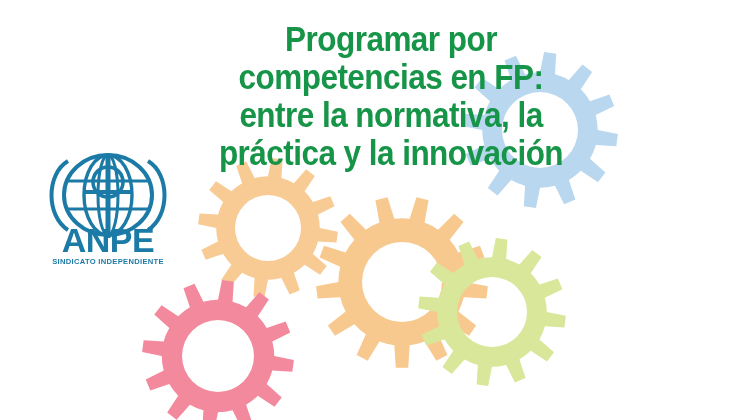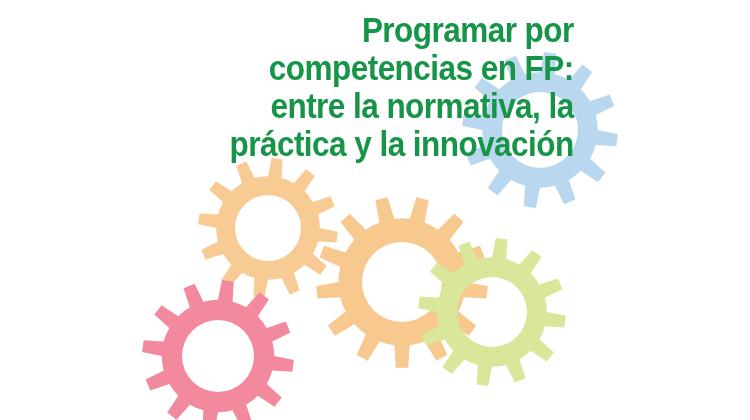--- a/index.html
+++ b/index.html
@@ -45,22 +45,21 @@
     font-weight:bold;
     font-size:47px;
     line-height:61px;
     letter-spacing:-0.5px;
     color:#13587f;
     white-space:nowrap;
     transform:scaleX(0.92);
     transform-origin:center center;
   }
   #subtitle{
-    margin-top:7px;
-    text-align:right;
+    margin-top:16px;
   }
   .sub-line{
     font-family:"Liberation Sans Narrow","Liberation Sans",sans-serif;
     font-weight:bold;
     font-size:35px;
     line-height:38px;
     letter-spacing:-0.6px;
     color:#169447;
     white-space:nowrap;
     transform:scaleX(0.90);
@@ -75,20 +74,45 @@
   <svg id="gear-layer" viewBox="0 0 750 420" xmlns="http://www.w3.org/2000/svg" aria-hidden="true">
     <g id="gears">
         <path d="M597.72,130.00L617.89,134.08L616.30,146.22L595.75,144.94A57.72,57.72 0 0 1 589.99,158.86L589.99,158.86L605.42,172.48L597.97,182.19L580.81,170.81A57.72,57.72 0 0 1 568.86,179.99L568.86,179.99L575.41,199.50L564.10,204.18L554.94,185.75A57.72,57.72 0 0 1 540.00,187.72L540.00,187.72L535.92,207.89L523.78,206.30L525.06,185.75A57.72,57.72 0 0 1 511.14,179.99L511.14,179.99L497.52,195.42L487.81,187.97L499.19,170.81A57.72,57.72 0 0 1 490.01,158.86L490.01,158.86L470.50,165.41L465.82,154.10L484.25,144.94A57.72,57.72 0 0 1 482.28,130.00L482.28,130.00L462.11,125.92L463.70,113.78L484.25,115.06A57.72,57.72 0 0 1 490.01,101.14L490.01,101.14L474.58,87.52L482.03,77.81L499.19,89.19A57.72,57.72 0 0 1 511.14,80.01L511.14,80.01L504.59,60.50L515.90,55.82L525.06,74.25A57.72,57.72 0 0 1 540.00,72.28L540.00,72.28L544.08,52.11L556.22,53.70L554.94,74.25A57.72,57.72 0 0 1 568.86,80.01L568.86,80.01L582.48,64.58L592.19,72.03L580.81,89.19A57.72,57.72 0 0 1 589.99,101.14L589.99,101.14L609.50,94.59L614.18,105.90L595.75,115.06A57.72,57.72 0 0 1 597.72,130.00ZM578.00,130.00A38,38 0 1 0 502.00,130.00A38,38 0 1 0 578.00,130.00Z" fill="#b9d7ee" fill-rule="evenodd"></path>
         <path d="M319.80,228.00L337.90,231.66L336.47,242.55L318.03,241.41A51.80,51.80 0 0 1 312.86,253.90L312.86,253.90L326.71,266.12L320.02,274.84L304.63,264.63A51.80,51.80 0 0 1 293.90,272.86L293.90,272.86L299.78,290.37L289.63,294.57L281.41,278.03A51.80,51.80 0 0 1 268.00,279.80L268.00,279.80L264.34,297.90L253.45,296.47L254.59,278.03A51.80,51.80 0 0 1 242.10,272.86L242.10,272.86L229.88,286.71L221.16,280.02L231.37,264.63A51.80,51.80 0 0 1 223.14,253.90L223.14,253.90L205.63,259.78L201.43,249.63L217.97,241.41A51.80,51.80 0 0 1 216.20,228.00L216.20,228.00L198.10,224.34L199.53,213.45L217.97,214.59A51.80,51.80 0 0 1 223.14,202.10L223.14,202.10L209.29,189.88L215.98,181.16L231.37,191.37A51.80,51.80 0 0 1 242.10,183.14L242.10,183.14L236.22,165.63L246.37,161.43L254.59,177.97A51.80,51.80 0 0 1 268.00,176.20L268.00,176.20L271.66,158.10L282.55,159.53L281.41,177.97A51.80,51.80 0 0 1 293.90,183.14L293.90,183.14L306.12,169.29L314.84,175.98L304.63,191.37A51.80,51.80 0 0 1 312.86,202.10L312.86,202.10L330.37,196.22L334.57,206.37L318.03,214.59A51.80,51.80 0 0 1 319.80,228.00ZM301.00,228.00A33,33 0 1 0 235.00,228.00A33,33 0 1 0 301.00,228.00Z" fill="#f8cb95" fill-rule="evenodd"></path>
         <path d="M465.64,282.00L487.90,286.15L486.40,298.52L463.79,297.23A63.64,63.64 0 0 1 458.35,311.57L458.35,311.57L476.13,325.60L469.05,335.85L449.64,324.20A63.64,63.64 0 0 1 438.15,334.37L438.15,334.37L447.38,355.05L436.35,360.84L424.57,341.50A63.64,63.64 0 0 1 409.67,345.18L409.67,345.18L408.23,367.77L395.77,367.77L394.33,345.18A63.64,63.64 0 0 1 379.43,341.50L379.43,341.50L367.65,360.84L356.62,355.05L365.85,334.37A63.64,63.64 0 0 1 354.36,324.20L354.36,324.20L334.95,335.85L327.87,325.60L345.65,311.57A63.64,63.64 0 0 1 340.21,297.23L340.21,297.23L317.60,298.52L316.10,286.15L338.36,282.00A63.64,63.64 0 0 1 340.21,266.77L340.21,266.77L319.59,257.41L324.01,245.76L345.65,252.43A63.64,63.64 0 0 1 354.36,239.80L354.36,239.80L340.46,221.93L349.78,213.67L365.85,229.63A63.64,63.64 0 0 1 379.43,222.50L379.43,222.50L375.42,200.21L387.52,197.23L394.33,218.82A63.64,63.64 0 0 1 409.67,218.82L409.67,218.82L416.48,197.23L428.58,200.21L424.57,222.50A63.64,63.64 0 0 1 438.15,229.63L438.15,229.63L454.22,213.67L463.54,221.93L449.64,239.80A63.64,63.64 0 0 1 458.35,252.43L458.35,252.43L479.99,245.76L484.41,257.41L463.79,266.77A63.64,63.64 0 0 1 465.64,282.00ZM442.00,282.00A40,40 0 1 0 362.00,282.00A40,40 0 1 0 442.00,282.00Z" fill="#f8c98f" fill-rule="evenodd"></path>
         <path d="M546.76,312.00L565.90,315.87L564.38,327.39L544.89,326.17A54.76,54.76 0 0 1 539.42,339.38L539.42,339.38L554.06,352.30L546.99,361.52L530.72,350.72A54.76,54.76 0 0 1 519.38,359.42L519.38,359.42L525.60,377.93L514.87,382.38L506.17,364.89A54.76,54.76 0 0 1 492.00,366.76L492.00,366.76L488.13,385.90L476.61,384.38L477.83,364.89A54.76,54.76 0 0 1 464.62,359.42L464.62,359.42L451.70,374.06L442.48,366.99L453.28,350.72A54.76,54.76 0 0 1 444.58,339.38L444.58,339.38L426.07,345.60L421.62,334.87L439.11,326.17A54.76,54.76 0 0 1 437.24,312.00L437.24,312.00L418.10,308.13L419.62,296.61L439.11,297.83A54.76,54.76 0 0 1 444.58,284.62L444.58,284.62L429.94,271.70L437.01,262.48L453.28,273.28A54.76,54.76 0 0 1 464.62,264.58L464.62,264.58L458.40,246.07L469.13,241.62L477.83,259.11A54.76,54.76 0 0 1 492.00,257.24L492.00,257.24L495.87,238.10L507.39,239.62L506.17,259.11A54.76,54.76 0 0 1 519.38,264.58L519.38,264.58L532.30,249.94L541.52,257.01L530.72,273.28A54.76,54.76 0 0 1 539.42,284.62L539.42,284.62L557.93,278.40L562.38,289.13L544.89,297.83A54.76,54.76 0 0 1 546.76,312.00ZM527.00,312.00A35,35 0 1 0 457.00,312.00A35,35 0 1 0 527.00,312.00Z" fill="#d9e79a" fill-rule="evenodd"></path>
         <path d="M274.24,356.00L293.90,359.98L292.34,371.80L272.32,370.56A56.24,56.24 0 0 1 266.71,384.12L266.71,384.12L281.74,397.39L274.48,406.85L257.77,395.77A56.24,56.24 0 0 1 246.12,404.71L246.12,404.71L252.50,423.72L241.49,428.28L232.56,410.32A56.24,56.24 0 0 1 218.00,412.24L218.00,412.24L214.02,431.90L202.20,430.34L203.44,410.32A56.24,56.24 0 0 1 189.88,404.71L189.88,404.71L176.61,419.74L167.15,412.48L178.23,395.77A56.24,56.24 0 0 1 169.29,384.12L169.29,384.12L150.28,390.50L145.72,379.49L163.68,370.56A56.24,56.24 0 0 1 161.76,356.00L161.76,356.00L142.10,352.02L143.66,340.20L163.68,341.44A56.24,56.24 0 0 1 169.29,327.88L169.29,327.88L154.26,314.61L161.52,305.15L178.23,316.23A56.24,56.24 0 0 1 189.88,307.29L189.88,307.29L183.50,288.28L194.51,283.72L203.44,301.68A56.24,56.24 0 0 1 218.00,299.76L218.00,299.76L221.98,280.10L233.80,281.66L232.56,301.68A56.24,56.24 0 0 1 246.12,307.29L246.12,307.29L259.39,292.26L268.85,299.52L257.77,316.23A56.24,56.24 0 0 1 266.71,327.88L266.71,327.88L285.72,321.50L290.28,332.51L272.32,341.44A56.24,56.24 0 0 1 274.24,356.00ZM254.00,356.00A36,36 0 1 0 182.00,356.00A36,36 0 1 0 254.00,356.00Z" fill="#f2899c" fill-rule="evenodd"></path>
       </g>
   </svg>
 
+  <div id="anpe-logo">
+    <svg viewBox="0 0 140 122" xmlns="http://www.w3.org/2000/svg">
+      <g fill="none" stroke="#1c7ba6">
+
+        <ellipse cx="70" cy="47" rx="44" ry="40" stroke-width="4"></ellipse>
+
+        <path d="M30 13 C 8 26, 8 68, 30 82" stroke-width="4"></path>
+        <path d="M110 13 C 132 26, 132 68, 110 82" stroke-width="4"></path>
+
+        <ellipse cx="70" cy="47" rx="24" ry="40" stroke-width="3.4"></ellipse>
+        <ellipse cx="70" cy="47" rx="10" ry="40" stroke-width="3"></ellipse>
+
+        <path d="M27 33 H113" stroke-width="3.2"></path>
+        <path d="M27 61 H113" stroke-width="3.2"></path>
+
+        <circle cx="70" cy="34" r="15" stroke-width="3.6"></circle>
+
+        <path d="M70 6 V 90" stroke-width="5"></path>
+
+        <path d="M47 44 H93" stroke-width="4.2"></path>
+      </g>
+      <text x="70" y="104" font-family="Liberation Sans, sans-serif" font-weight="bold" font-size="34" letter-spacing="-0.5" fill="#1c7ba6" text-anchor="middle">ANPE</text>
+      <text x="70" y="116" font-family="Liberation Sans, sans-serif" font-weight="bold" font-size="7.6" letter-spacing="0.3" fill="#1c7ba6" text-anchor="middle">SINDICATO INDEPENDIENTE</text>
+    </svg>
+  </div>
 
   <div id="text-block">
 
 
     <div id="subtitle">
       <div class="sub-line">Programar por</div>
       <div class="sub-line">competencias en FP:</div>
       <div class="sub-line">entre la normativa, la</div>
       <div class="sub-line">práctica y la innovación</div>
     </div>

